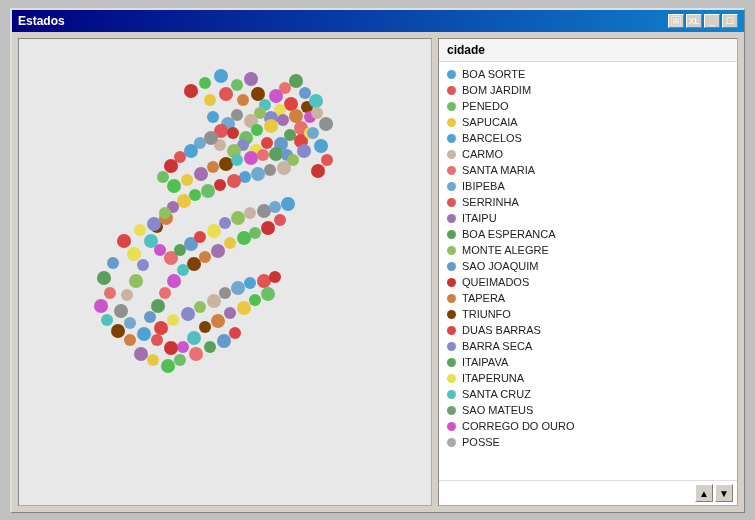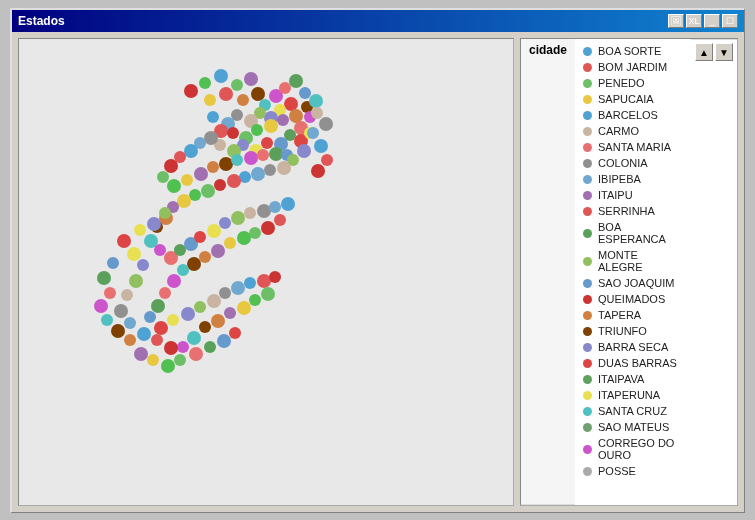--- a/index.html
+++ b/index.html
@@ -60,27 +60,27 @@
     .chart-panel {
       flex: 1;
       background: #e8e8e8;
       border: 1px solid #aaa;
       border-top: 1px solid #888;
       border-left: 1px solid #888;
       position: relative;
       overflow: hidden;
     }
     .legend-panel {
-      width: 218px;
+      width: 300px;
       background: white;
       border: 1px solid #aaa;
       border-top: 1px solid #888;
       border-left: 1px solid #888;
       display: flex;
-      flex-direction: row;
+      flex-direction: column;
       overflow: hidden;
     }
     .legend-header {
       padding: 4px 8px;
       font-weight: bold;
       font-size: 12px;
       border-bottom: 1px solid #ddd;
       background: #f5f5f5;
     }
     .legend-scroll {
@@ -327,36 +327,32 @@
           </div>
           <div class="legend-item">
             <div class="legend-dot" style="background-color: rgb(200, 180, 160);"></div>
             <span class="legend-label">CARMO</span>
           </div>
           <div class="legend-item">
             <div class="legend-dot" style="background-color: rgb(232, 112, 112);"></div>
             <span class="legend-label">SANTA MARIA</span>
           </div>
           <div class="legend-item">
-            <div class="legend-dot" style="background-color: rgb(144, 144, 144);"></div>
-            <span class="legend-label">COLONIA</span>
-          </div>
-          <div class="legend-item">
             <div class="legend-dot" style="background-color: rgb(112, 168, 208);"></div>
             <span class="legend-label">IBIPEBA</span>
           </div>
           <div class="legend-item">
+            <div class="legend-dot" style="background-color: rgb(224, 85, 85);"></div>
+            <span class="legend-label">SERRINHA</span>
+          </div>
+          <div class="legend-item">
             <div class="legend-dot" style="background-color: rgb(160, 112, 176);"></div>
             <span class="legend-label">ITAIPU</span>
           </div>
           <div class="legend-item">
-            <div class="legend-dot" style="background-color: rgb(224, 85, 85);"></div>
-            <span class="legend-label">SERRINHA</span>
-          </div>
-          <div class="legend-item">
             <div class="legend-dot" style="background-color: rgb(90, 160, 90);"></div>
             <span class="legend-label">BOA ESPERANCA</span>
           </div>
           <div class="legend-item">
             <div class="legend-dot" style="background-color: rgb(144, 192, 96);"></div>
             <span class="legend-label">MONTE ALEGRE</span>
           </div>
           <div class="legend-item">
             <div class="legend-dot" style="background-color: rgb(102, 153, 204);"></div>
             <span class="legend-label">SAO JOAQUIM</span>
@@ -367,26 +363,26 @@
           </div>
           <div class="legend-item">
             <div class="legend-dot" style="background-color: rgb(208, 128, 64);"></div>
             <span class="legend-label">TAPERA</span>
           </div>
           <div class="legend-item">
             <div class="legend-dot" style="background-color: rgb(128, 64, 0);"></div>
             <span class="legend-label">TRIUNFO</span>
           </div>
           <div class="legend-item">
+            <div class="legend-dot" style="background-color: rgb(221, 68, 68);"></div>
+            <span class="legend-label">DUAS BARRAS</span>
+          </div>
+          <div class="legend-item">
             <div class="legend-dot" style="background-color: rgb(136, 136, 204);"></div>
             <span class="legend-label">BARRA SECA</span>
-          </div>
-          <div class="legend-item">
-            <div class="legend-dot" style="background-color: rgb(221, 68, 68);"></div>
-            <span class="legend-label">DUAS BARRAS</span>
           </div>
           <div class="legend-item">
             <div class="legend-dot" style="background-color: rgb(96, 160, 96);"></div>
             <span class="legend-label">ITAIPAVA</span>
           </div>
           <div class="legend-item">
             <div class="legend-dot" style="background-color: rgb(232, 224, 80);"></div>
             <span class="legend-label">ITAPERUNA</span>
           </div>
           <div class="legend-item">

